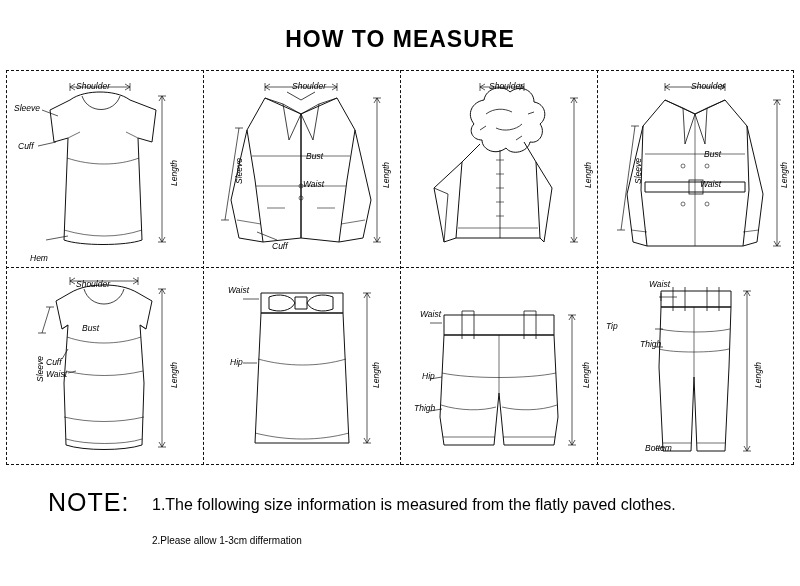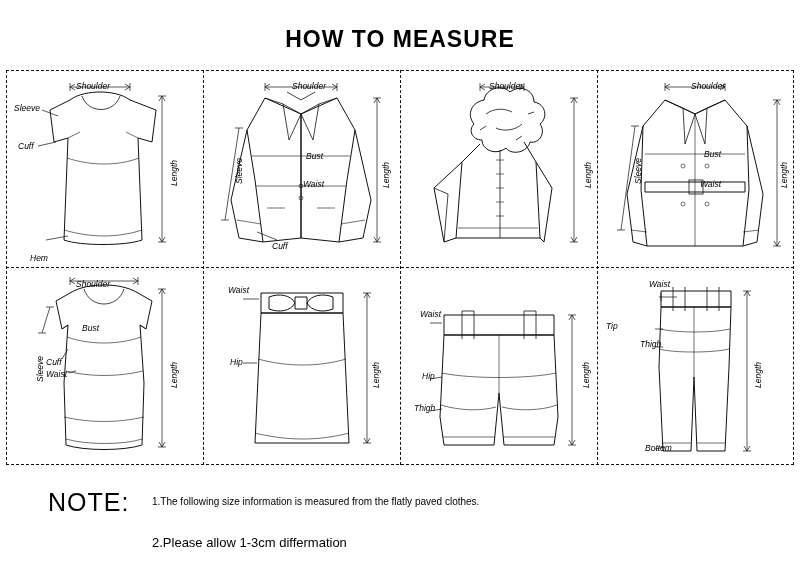--- a/index.html
+++ b/index.html
@@ -73,27 +73,27 @@
     position: absolute;
     left: 48px;
     top: 10px;
     font-size: 25px;
     letter-spacing: 1px;
   }
   .note-line1 {
     position: absolute;
     left: 152px;
     top: 18px;
-    font-size: 10px;
+    font-size: 16px;
   }
   .note-line2 {
     position: absolute;
     left: 152px;
     top: 57px;
-    font-size: 13px;
+    font-size: 10px;
   }
   svg { display: block; }
   .st { fill: none; stroke: #111; stroke-width: 1; }
   .thin { fill: none; stroke: #111; stroke-width: 0.8; }
   .faint { fill: none; stroke: #111; stroke-width: 0.6; }
   .arrow { fill: none; stroke: #111; stroke-width: 0.7; }
 </style>
 </head>
 <body>
 

